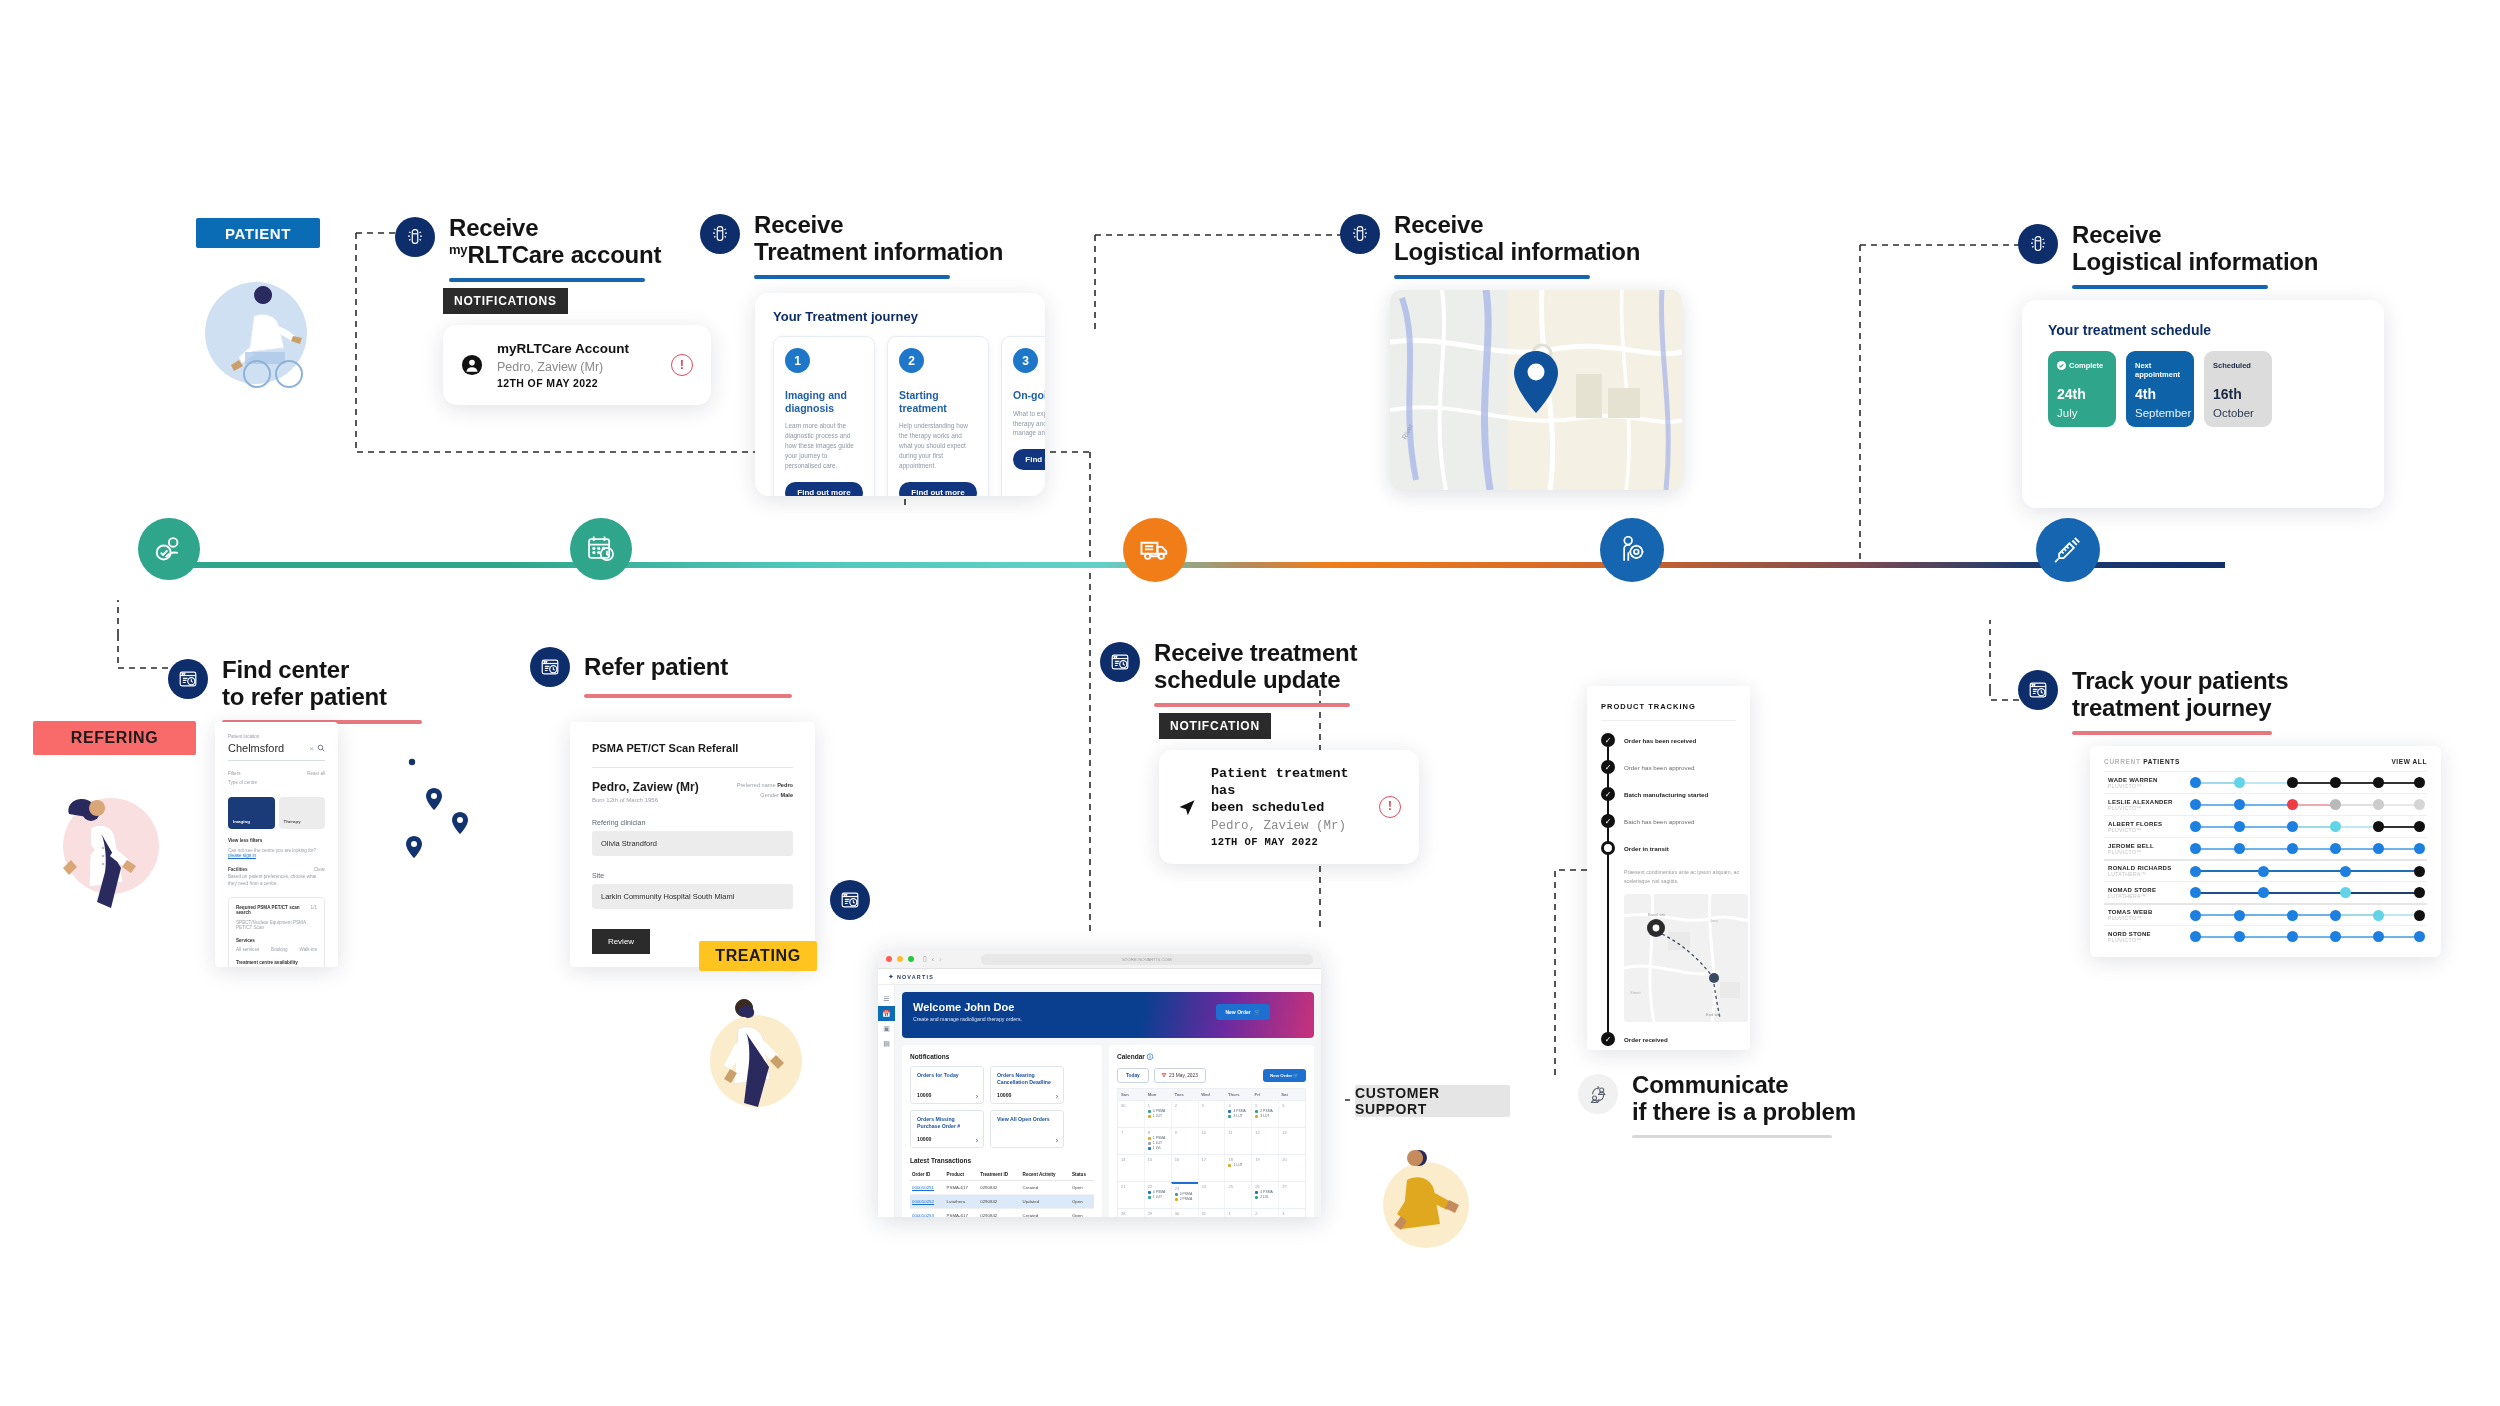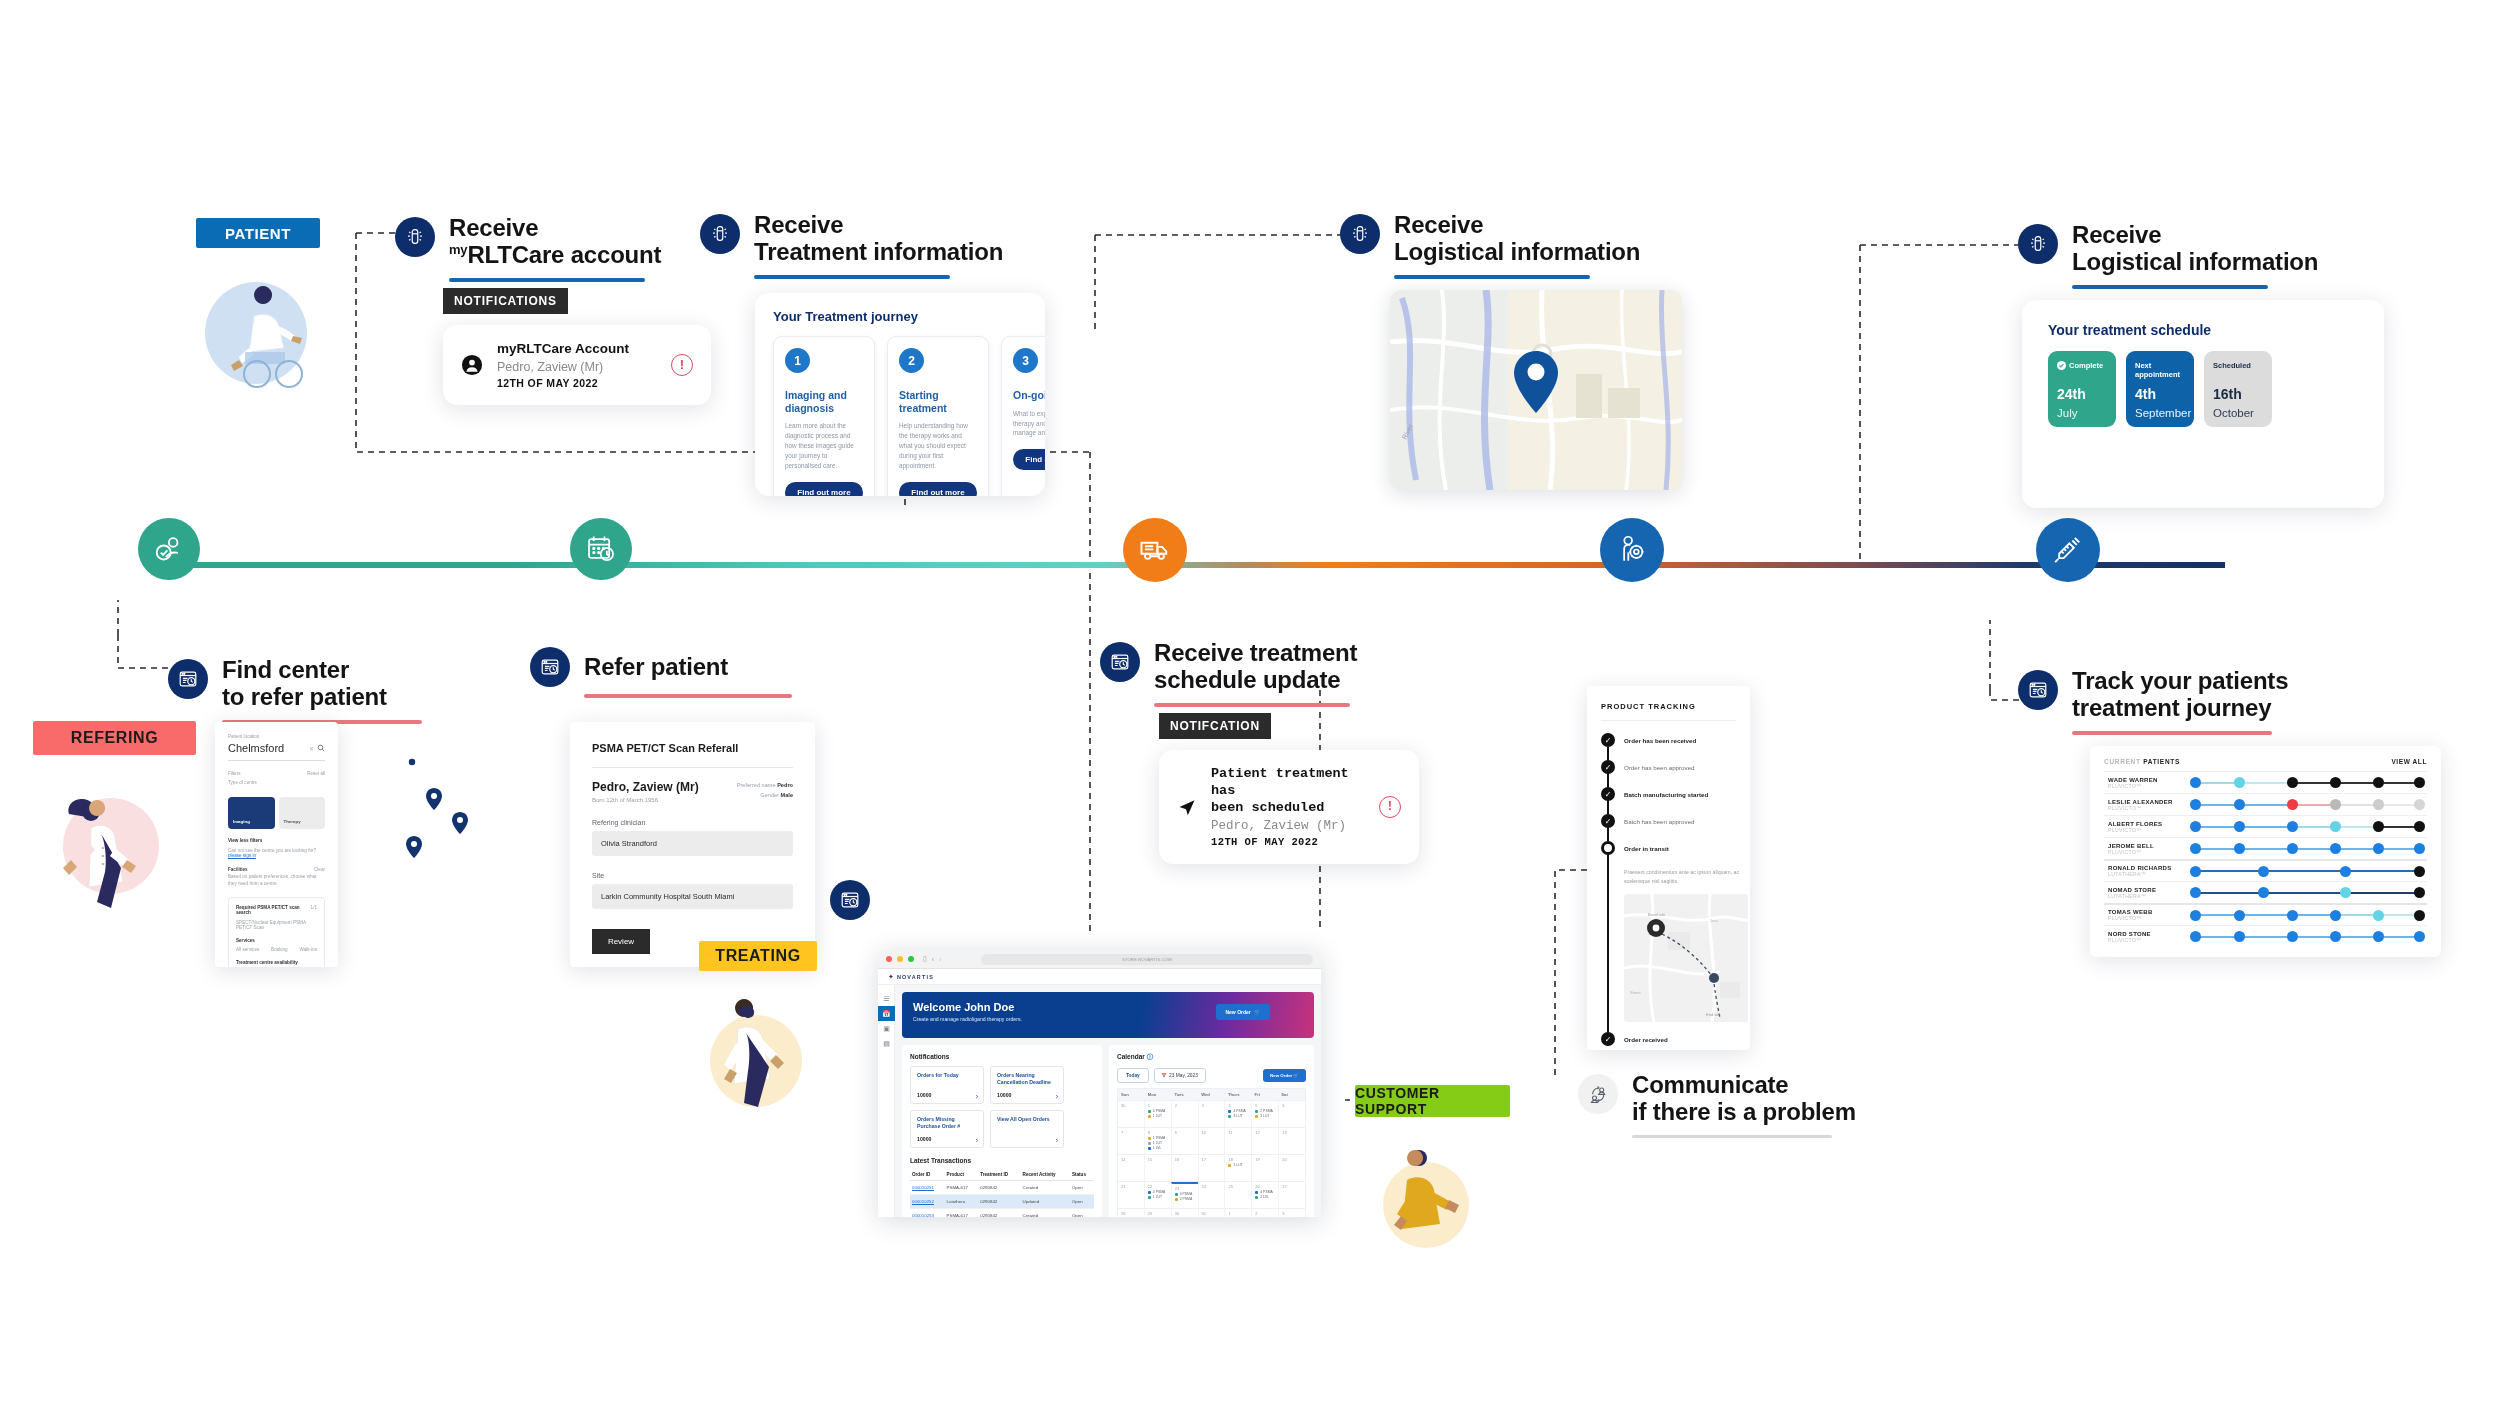--- a/index.html
+++ b/index.html
@@ -15,21 +15,21 @@
 
   
   .pill {
     display: flex; align-items: center; justify-content: center;
     font-weight: bold; letter-spacing: .6px;
     border-radius: 2px;
   }
   .pill-patient { background: #0a6cb4; color: #fff; font-size: 15px; }
   .pill-refering { background: #f96a6a; color: #1b1b1b; font-size: 16px; }
   .pill-treating { background: #ffc41f; color: #1b1b1b; font-size: 16px; }
-  .pill-support  { background: #84cc16; color: #1b1b1b; font-size: 14px; }
+  .pill-support  { background: #e5e5e5; color: #1b1b1b; font-size: 14px; }
 
   
   .tl-node {
     border-radius: 50%;
     display: flex; align-items: center; justify-content: center;
     z-index: 5;
   }
   .tl-node svg { width: 52%; height: 52%; }
 
   

